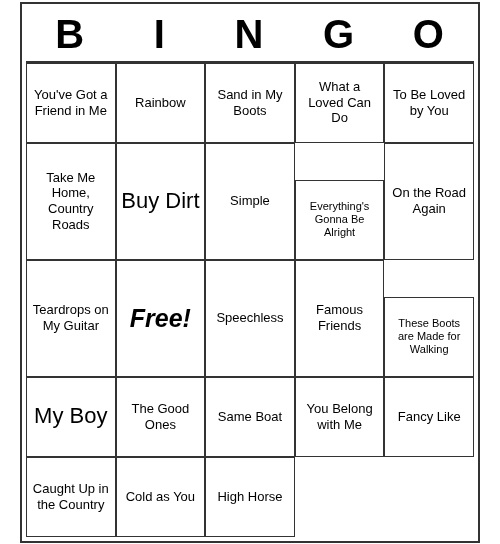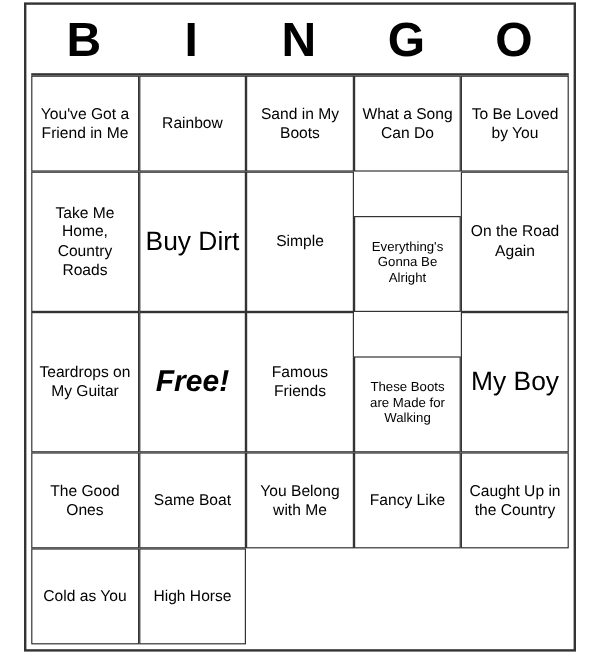--- a/index.html
+++ b/index.html
@@ -68,29 +68,30 @@
   <div class="bingo-header-cell">B</div>
       <div class="bingo-header-cell">I</div>
       <div class="bingo-header-cell">N</div>
       <div class="bingo-header-cell">G</div>
       <div class="bingo-header-cell">O</div>
     </div>
   <div class="bingo-grid">
   <div class="bingo-cell">You've Got a Friend in Me</div>
       <div class="bingo-cell">Rainbow</div>
       <div class="bingo-cell">Sand in My Boots</div>
-      <div class="bingo-cell">What a Song Can Do</div>
+      <div class="bingo-cell">What a Loved Can Do</div>
       <div class="bingo-cell">To Be Loved by You</div>
       <div class="bingo-cell">Take Me Home, Country Roads</div>
       <div class="bingo-cell large-text">Buy Dirt</div>
       <div class="bingo-cell">Simple</div>
       <div class="bingo-cell small-text">Everything's Gonna Be Alright</div>
       <div class="bingo-cell">On the Road Again</div>
       <div class="bingo-cell">Teardrops on My Guitar</div>
       <div class="bingo-cell free">Free!</div>
+      <div class="bingo-cell">Speechless</div>
       <div class="bingo-cell">Famous Friends</div>
       <div class="bingo-cell small-text">These Boots are Made for Walking</div>
       <div class="bingo-cell large-text">My Boy</div>
       <div class="bingo-cell">The Good Ones</div>
       <div class="bingo-cell">Same Boat</div>
       <div class="bingo-cell">You Belong with Me</div>
       <div class="bingo-cell">Fancy Like</div>
       <div class="bingo-cell">Caught Up in the Country</div>
       <div class="bingo-cell">Cold as You</div>
       <div class="bingo-cell">High Horse</div>

